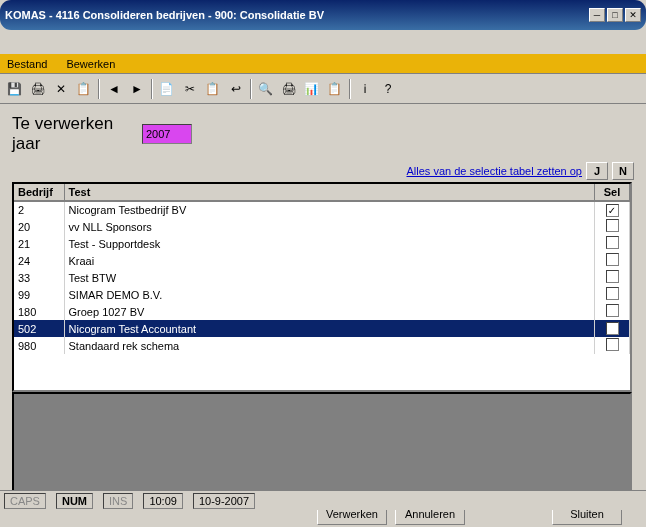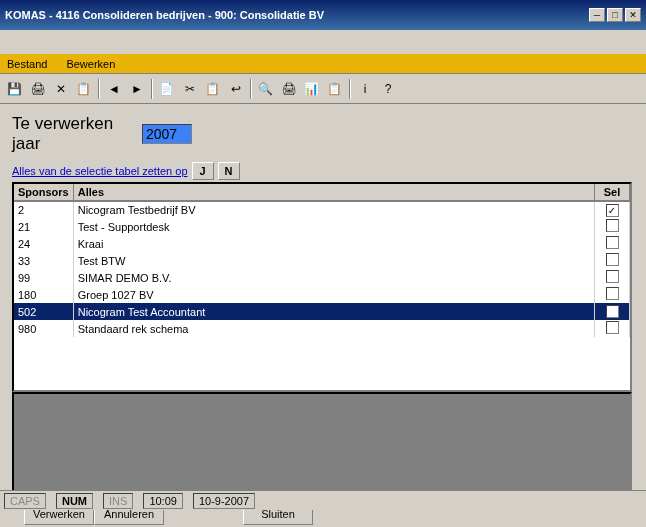--- a/index.html
+++ b/index.html
@@ -14,20 +14,21 @@
 
     
     .title-bar {
       background: linear-gradient(to bottom, #0a246a, #3a6ea5);
       color: white;
       display: flex;
       align-items: center;
       justify-content: space-between;
       padding: 15px 5px;
       height: 22px;
+      border-radius: 11px;
     }
     .title-bar-text {
       font-size: 11px;
       font-weight: bold;
       white-space: nowrap;
     }
     .title-bar-buttons {
       display: flex;
       gap: 2px;
     }
@@ -107,29 +108,29 @@
     .form-label {
       width: 130px;
       font-size: 17px;
     }
     .form-input {
       width: 50px;
       height: 20px;
       border: 1px solid #808080;
       border-top-color: #404040;
       border-left-color: #404040;
-      background: #3b82f6;
+      background: #d946ef;
       padding: 1px 3px;
-      font-size: 14px;
+      font-size: 11px;
     }
 
     
     .selection-header {
       display: flex;
-      justify-content: flex-start;
+      justify-content: flex-end;
       align-items: center;
       margin: 8px 0 2px 0;
       gap: 4px;
     }
     .selection-text {
       color: #0000cc;
       font-size: 11px;
       text-decoration: underline;
       cursor: pointer;
     }
@@ -233,22 +234,23 @@
       background: #808080;
       border: 2px inset #808080;
       border-top-color: #404040;
       border-left-color: #404040;
       margin-top: 0;
     }
 
     
     .buttons-row {
       display: flex;
-      justify-content: flex-start;
-      align-items: center;
+      justify-content: flex-end;
+      align-items: center;
+      gap: 8px;
       margin-top: 10px;
       padding: 0 12px;
     }
     .action-btn {
       min-width: 70px;
       height: 23px;
       background: #d4d0c8;
       border: 1px solid #808080;
       border-top-color: #ffffff;
       border-left-color: #ffffff;
@@ -344,32 +346,37 @@
   <div class="selection-header">
     <span class="selection-text">Alles van de selectie tabel zetten op</span>
     <div class="sel-btn">J</div>
     <div class="sel-btn">N</div>
   </div>
 
   <div class="table-container">
     <table>
       <thead>
         <tr>
-          <th style="width:50px">Sponsors</th>
-          <th>Alles</th>
+          <th style="width:50px">Bedrijf</th>
+          <th>Test</th>
           <th class="sel-col">Sel</th>
         </tr>
       </thead>
       <tbody id="table-body">
       <tr>
             <td class="bedrijf-col">2</td>
             <td class="naam-col">Nicogram Testbedrijf BV</td>
             <td class="sel-col"><div class="cb checked"></div></td>
           </tr>
           <tr>
+            <td class="bedrijf-col">20</td>
+            <td class="naam-col">vv NLL Sponsors</td>
+            <td class="sel-col"><div class="cb"></div></td>
+          </tr>
+          <tr>
             <td class="bedrijf-col">21</td>
             <td class="naam-col">Test - Supportdesk</td>
             <td class="sel-col"><div class="cb"></div></td>
           </tr>
           <tr>
             <td class="bedrijf-col">24</td>
             <td class="naam-col">Kraai</td>
             <td class="sel-col"><div class="cb"></div></td>
           </tr>
           <tr>

